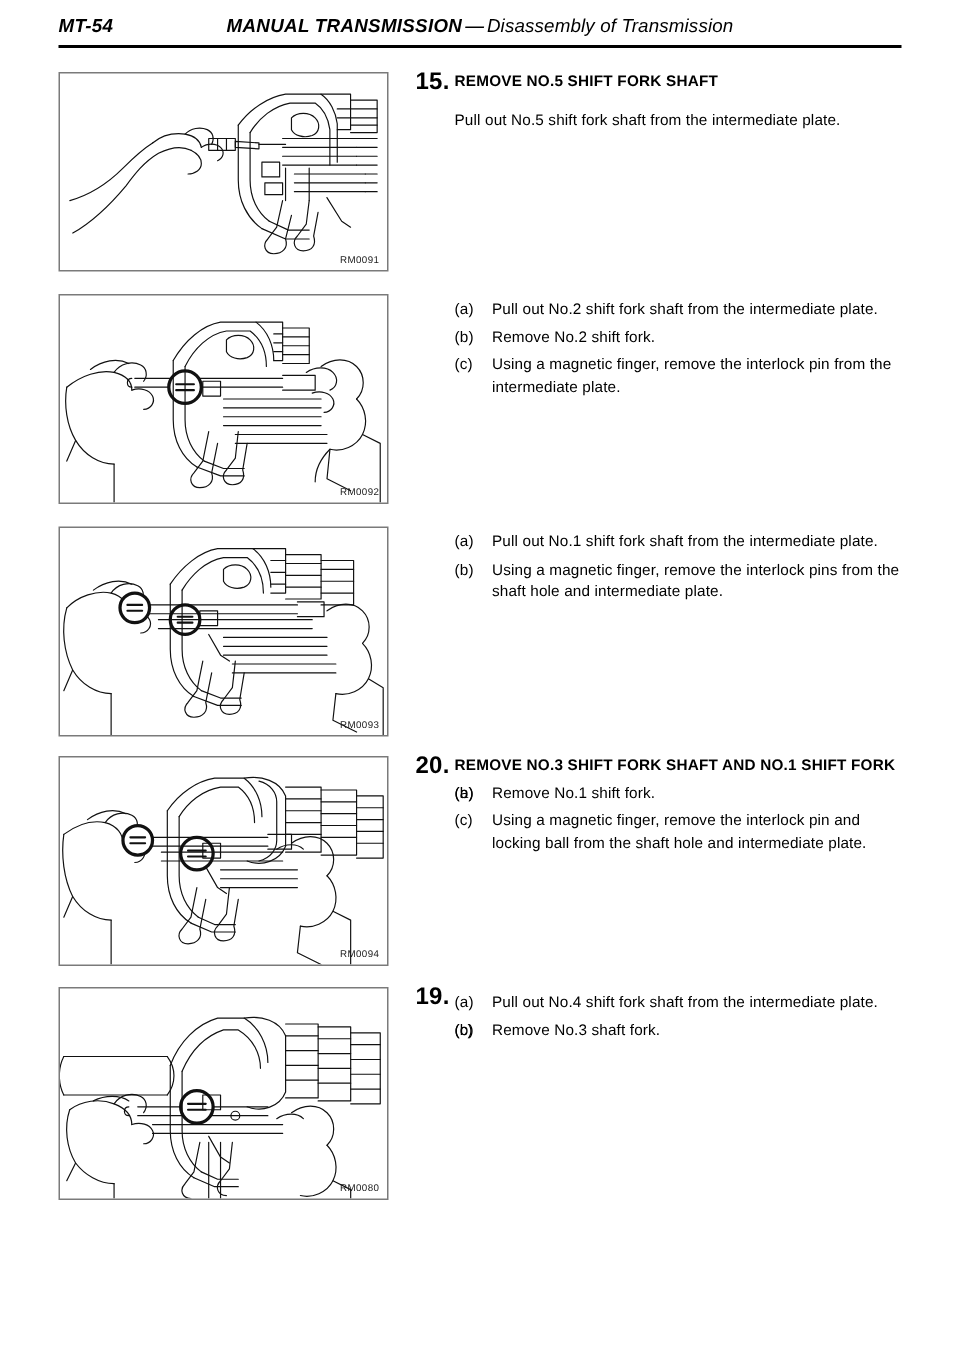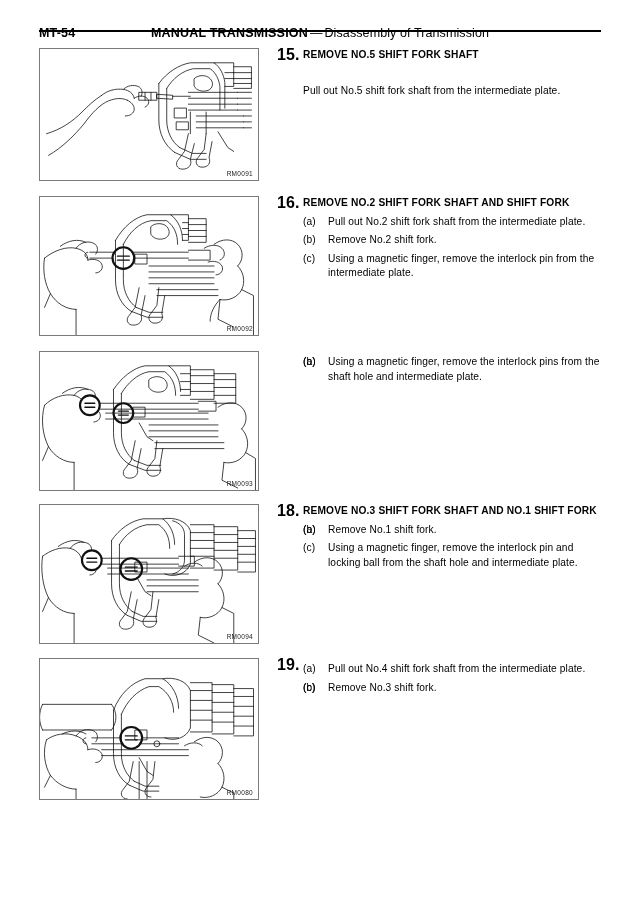--- a/index.html
+++ b/index.html
@@ -13,23 +13,24 @@
     position: relative;
     font-family: "Liberation Sans", sans-serif;
     color: #000000;
     overflow: hidden;
   }
 
   
   .page-header {
     position: absolute;
     left: 39px;
-    top: 26px;
+    top: 10px;
     width: 562px;
     height: 24px;
+    font-style: italic;
   }
   .page-number {
     position: absolute;
     left: 0;
     top: 0;
     font-size: 12.5px;
     font-weight: bold;
     letter-spacing: 0.2px;
   }
   .header-title {
@@ -105,21 +106,21 @@
     position: absolute;
     left: 0;
     top: 0;
     font-size: 16px;
     font-weight: bold;
   }
   .step-plain {
     padding-left: 26px;
     font-size: 10.2px;
     line-height: 14.5px;
-    margin-top: 21px;
+    margin-top: 11px;
     letter-spacing: 0.1px;
   }
   .sub-list {
     margin-top: 4px;
   }
   .sub-item {
     position: relative;
     padding-left: 51px;
     font-size: 10.2px;
     line-height: 14.5px;
@@ -400,55 +401,52 @@
 
 <div class="instruction-block" style="top:48px;">
   <div class="step-head">
     <span class="step-num">15.</span>
     <span>REMOVE NO.5 SHIFT FORK SHAFT</span>
   </div>
   <div class="step-plain">Pull out No.5 shift fork shaft from the intermediate plate.</div>
 </div>
 
 <div class="instruction-block" style="top:196px;">
-  <div class="step-head">
-    <span class="step-num">16.</span>
-    <span>REMOVE NO.2 SHIFT FORK SHAFT AND SHIFT FORK</span>
-  </div>
   <div class="sub-list">
     <div class="sub-item">
       <span class="sub-label">(a)</span>
       <span>Pull out No.2 shift fork shaft from the intermediate plate.</span>
     </div>
     <div class="sub-item">
       <span class="sub-label">(b)</span>
       <span>Remove No.2 shift fork.</span>
     </div>
     <div class="sub-item">
       <span class="sub-label">(c)</span>
       <span>Using a magnetic finger, remove the interlock pin from the intermediate plate.</span>
     </div>
   </div>
 </div>
 
 <div class="instruction-block" style="top:351px;">
   <div class="sub-list">
     <div class="sub-item">
       <span class="sub-label">(a)</span>
+      <span>Pull out No.1 shift fork shaft from the intermediate plate.</span>
     </div>
     <div class="sub-item">
       <span class="sub-label">(b)</span>
       <span>Using a magnetic finger, remove the interlock pins from the shaft hole and intermediate plate.</span>
     </div>
   </div>
 </div>
 
 <div class="instruction-block" style="top:504px;">
   <div class="step-head">
-    <span class="step-num">18.</span>
+    <span class="step-num">20.</span>
     <span>REMOVE NO.3 SHIFT FORK SHAFT AND NO.1 SHIFT FORK</span>
   </div>
   <div class="sub-list">
     <div class="sub-item">
       <span class="sub-label">(a)</span>
     </div>
     <div class="sub-item">
       <span class="sub-label">(b)</span>
       <span>Remove No.1 shift fork.</span>
     </div>
@@ -466,16 +464,16 @@
   <div class="sub-list">
     <div class="sub-item">
       <span class="sub-label">(a)</span>
       <span>Pull out No.4 shift fork shaft from the intermediate plate.</span>
     </div>
     <div class="sub-item">
       <span class="sub-label">(b)</span>
     </div>
     <div class="sub-item">
       <span class="sub-label">(c)</span>
-      <span>Remove No.3 shift fork.</span>
+      <span>Remove No.3 shaft fork.</span>
     </div>
   </div>
 </div>
 
 </body></html>

